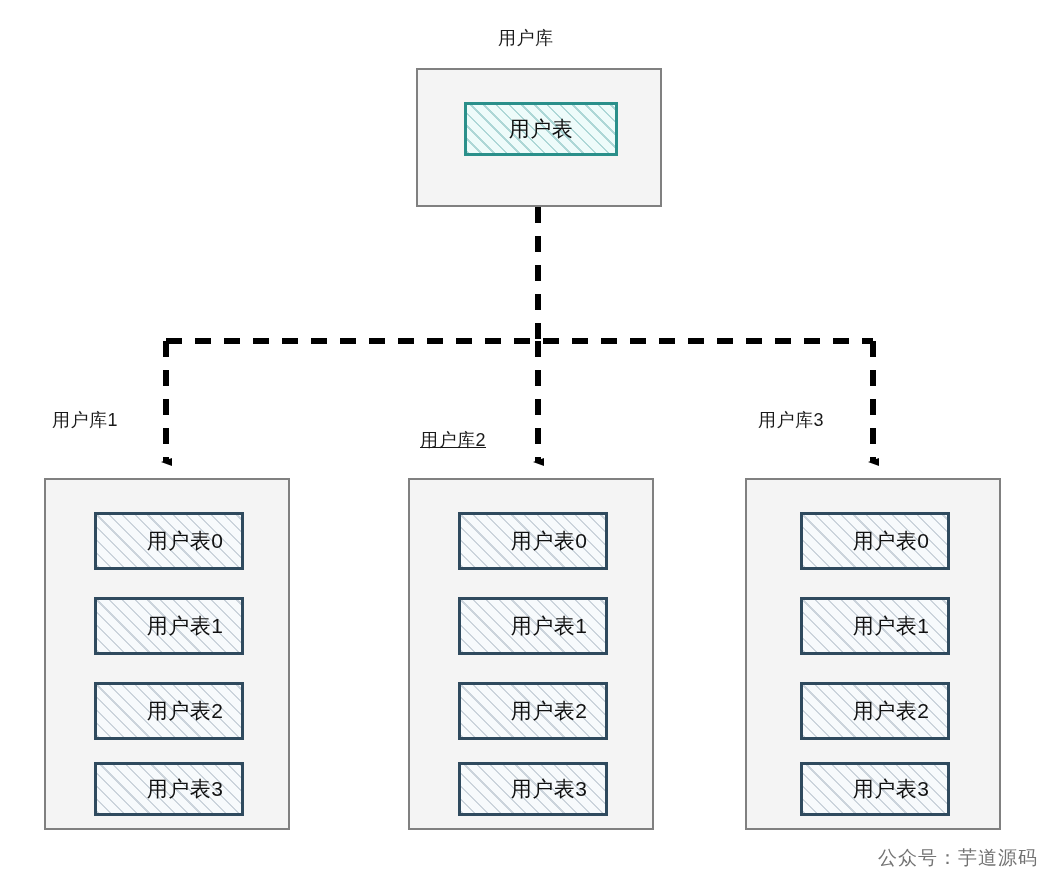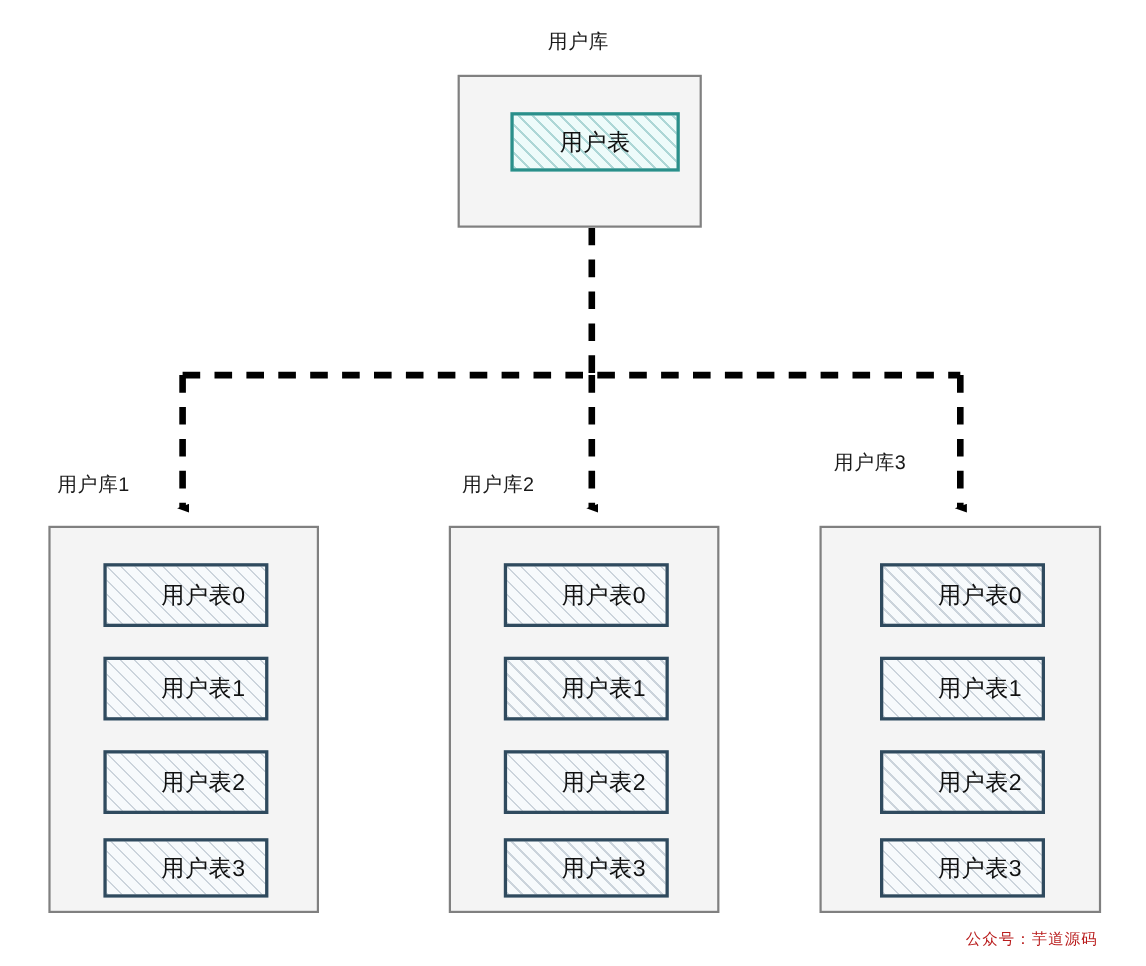--- a/index.html
+++ b/index.html
@@ -69,22 +69,22 @@
     position: absolute;
     left: 0; top: 0;
     width: 1042px;
     height: 878px;
     pointer-events: none;
   }
 
   
   .watermark {
     position: absolute;
-    font-size: 14px;
-    color: #b91c1c;
+    font-size: 19px;
+    color: #737373;
     white-space: nowrap;
     letter-spacing: 1px;
   }
 </style>
 </head>
 <body>
 
 <div id="stage">
 
   <svg id="wires" viewBox="0 0 1042 878" xmlns="http://www.w3.org/2000/svg">
@@ -100,44 +100,44 @@
 
     <path d="M 166 341 L 166 462" stroke="#000000" stroke-width="6" fill="none" stroke-dasharray="16 13" marker-end="url(#arrowHead)"></path>
 
     <path d="M 538 341 L 538 462" stroke="#000000" stroke-width="6" fill="none" stroke-dasharray="16 13" marker-end="url(#arrowHead)"></path>
 
     <path d="M 873 341 L 873 462" stroke="#000000" stroke-width="6" fill="none" stroke-dasharray="16 13" marker-end="url(#arrowHead)"></path>
   </svg>
 
   <div class="label" style="left:498px; top:26px;">用户库</div>
 
-  <div class="db-box" style="left:416px; top:68px; width:222px; height:139px;">
+  <div class="db-box" style="left:416px; top:68px; width:246px; height:139px;">
     <div class="tbl teal" style="left:46px; top:32px; width:154px; height:54px;">
       <span class="tbl-text">用户表</span>
     </div>
   </div>
 
-  <div class="label" style="left:52px; top:428px;">用户库1</div>
+  <div class="label" style="left:52px; top:408px;">用户库1</div>
 
   <div class="db-box" style="left:44px; top:478px; width:246px; height:352px;">
     <div class="tbl navy" style="left:48px; top:32px; width:150px; height:58px;">
       <span class="tbl-text">用户表0</span>
     </div>
     <div class="tbl navy" style="left:48px; top:117px; width:150px; height:58px;">
       <span class="tbl-text">用户表1</span>
     </div>
     <div class="tbl navy" style="left:48px; top:202px; width:150px; height:58px;">
       <span class="tbl-text">用户表2</span>
     </div>
     <div class="tbl navy" style="left:48px; top:282px; width:150px; height:54px;">
       <span class="tbl-text">用户表3</span>
     </div>
   </div>
 
-  <div class="label" style="left:420px; top:428px;">用户库2</div>
+  <div class="label" style="left:420px; top:428px;text-decoration:underline;">用户库2</div>
 
   <div class="db-box" style="left:408px; top:478px; width:246px; height:352px;">
     <div class="tbl navy" style="left:48px; top:32px; width:150px; height:58px;">
       <span class="tbl-text">用户表0</span>
     </div>
     <div class="tbl navy" style="left:48px; top:117px; width:150px; height:58px;">
       <span class="tbl-text">用户表1</span>
     </div>
     <div class="tbl navy" style="left:48px; top:202px; width:150px; height:58px;">
       <span class="tbl-text">用户表2</span>

